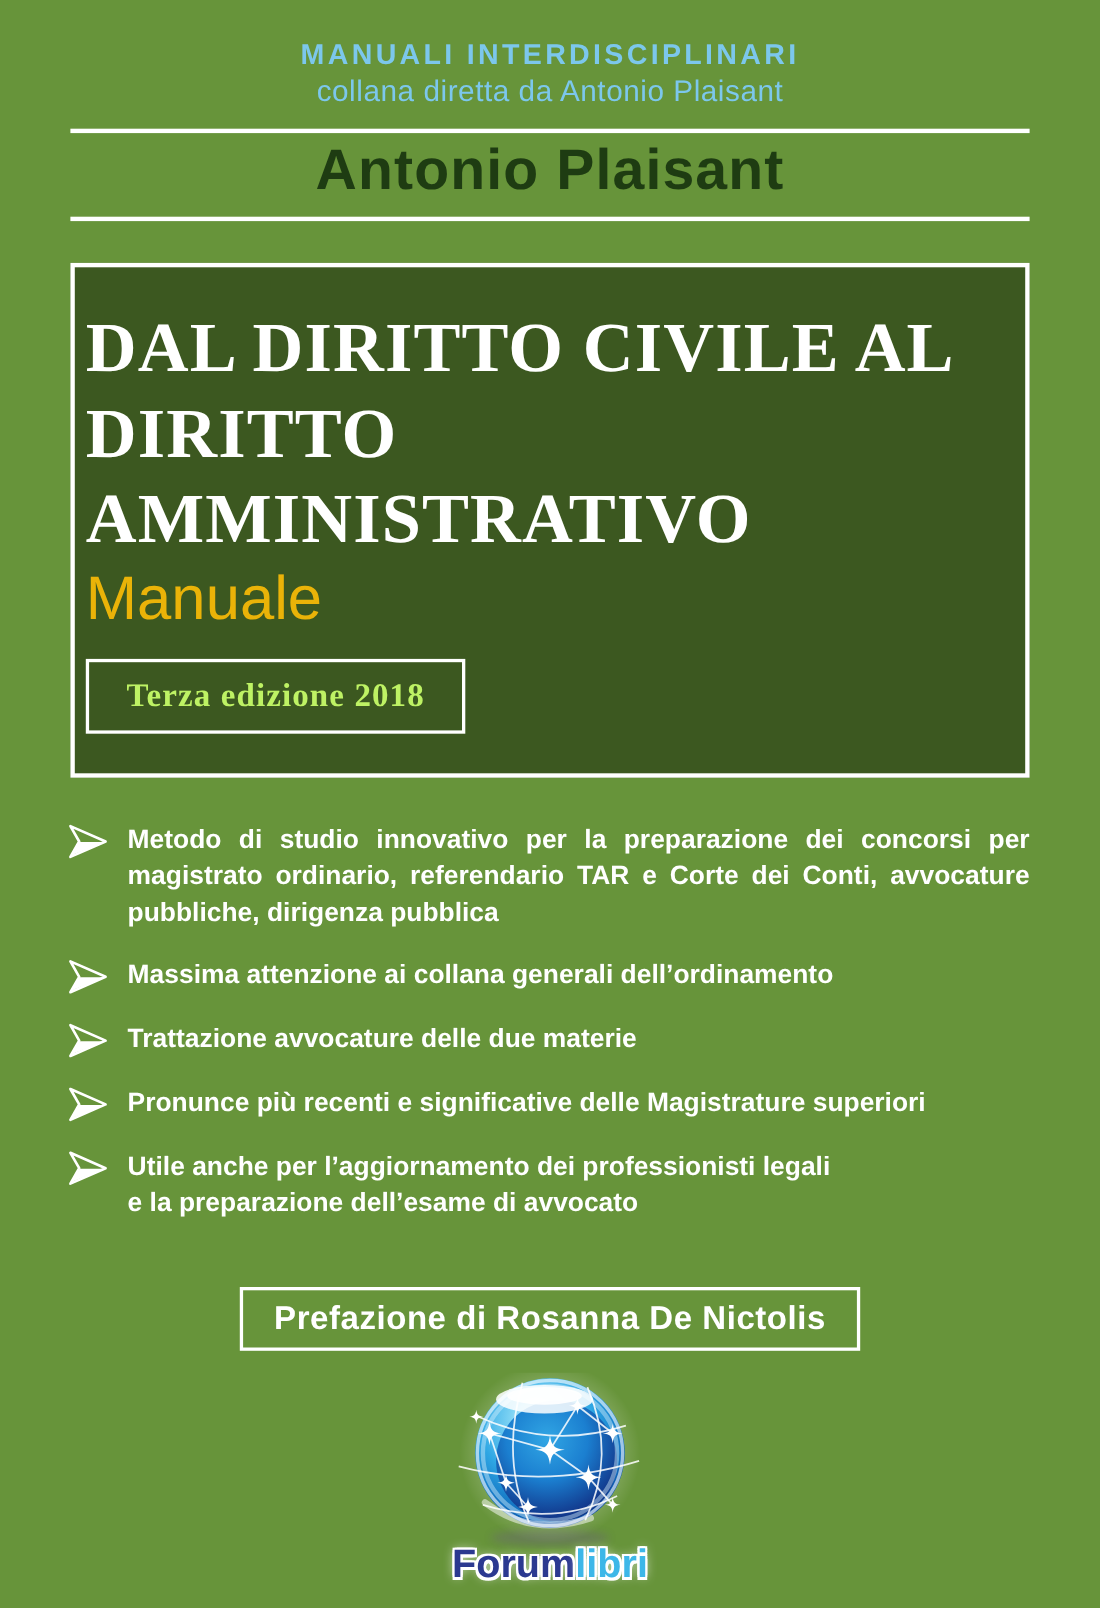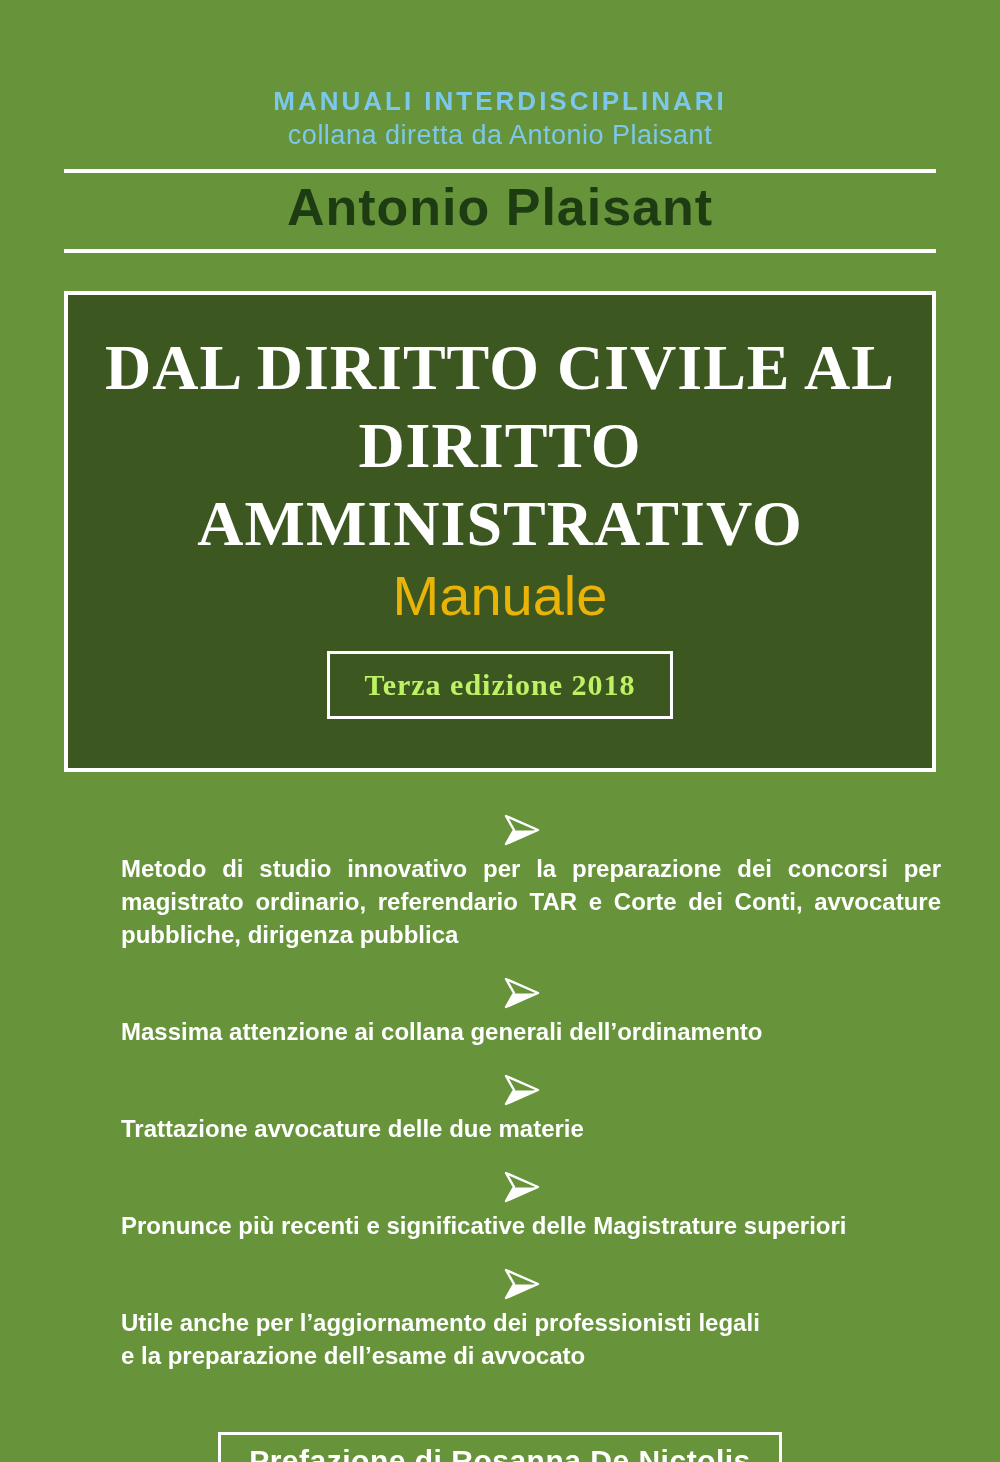--- a/index.html
+++ b/index.html
@@ -6,51 +6,51 @@
     --bg:#67943a; --panel:#3c5820; --accent:#7cc7ec; --author:#1e3c12;
     --navy:#2b3990; --cyan:#3db7e8;
   }
   *{box-sizing:border-box;}
   html,body{margin:0;padding:0;}
   body{
     width:1000px;height:1462px;background:var(--bg);
     font-family:"Liberation Sans",sans-serif;overflow:hidden;
   }
   .series-title{
-    padding-top:84px;text-align:center;color:var(--accent);
+    padding-top:32px;text-align:center;color:var(--accent);
     font-size:26px;font-weight:bold;letter-spacing:3px;line-height:34px;
   }
   .series-subtitle{
     text-align:center;color:var(--accent);
     font-size:27px;font-weight:normal;line-height:34px;letter-spacing:.5px;
   }
   .rule{width:872px;height:4px;background:#fff;margin:17px auto 0;}
   .rule.r2{margin-top:10px;}
   .author{
     margin-top:2px;text-align:center;color:var(--author);
     font-size:52px;font-weight:bold;line-height:64px;letter-spacing:1px;
   }
   .panel{
     width:872px;margin:38px auto 0;background:var(--panel);
-    border:4px solid #fff;text-align:center;padding:34px 10px 49px;
+    border:4px solid #fff;text-align:left;padding:34px 10px 36px;
   }
   .title-line{
     font-family:"Liberation Serif",serif;font-weight:bold;color:#fff;
     font-size:64px;line-height:78px;letter-spacing:1px;
   }
   .manuale{
     margin-top:8px;color:#eab308;font-size:56px;font-weight:normal;line-height:50px;
   }
   .edition{
     display:inline-block;margin-top:30px;border:3px solid #fff;color:#bef264;
     font-family:"Liberation Serif",serif;font-weight:bold;font-size:30px;
     line-height:50px;padding:6px 34px;letter-spacing:1px;
   }
   .bullets{list-style:none;margin:40px 0 0;padding:0 0 0 62px;}
-  .bullet{display:flex;align-items:center;margin-bottom:24px;flex-direction:column;}
+  .bullet{display:flex;align-items:flex-start;margin-bottom:24px;}
   .arrow{flex:0 0 38px;width:38px;height:32px;margin-right:16px;margin-top:2px;}
   .arrow svg{display:block;}
   .btext{
     width:820px;color:#fff;font-size:24px;font-weight:bold;line-height:33px;
     text-align:justify;white-space:pre-line;
   }
   .preface-wrap{text-align:center;margin-top:60px;}
   .preface{
     display:inline-block;border:3px solid #fff;color:#fff;font-size:30px;
     font-weight:bold;line-height:36px;padding:8px 28px;letter-spacing:.5px;

